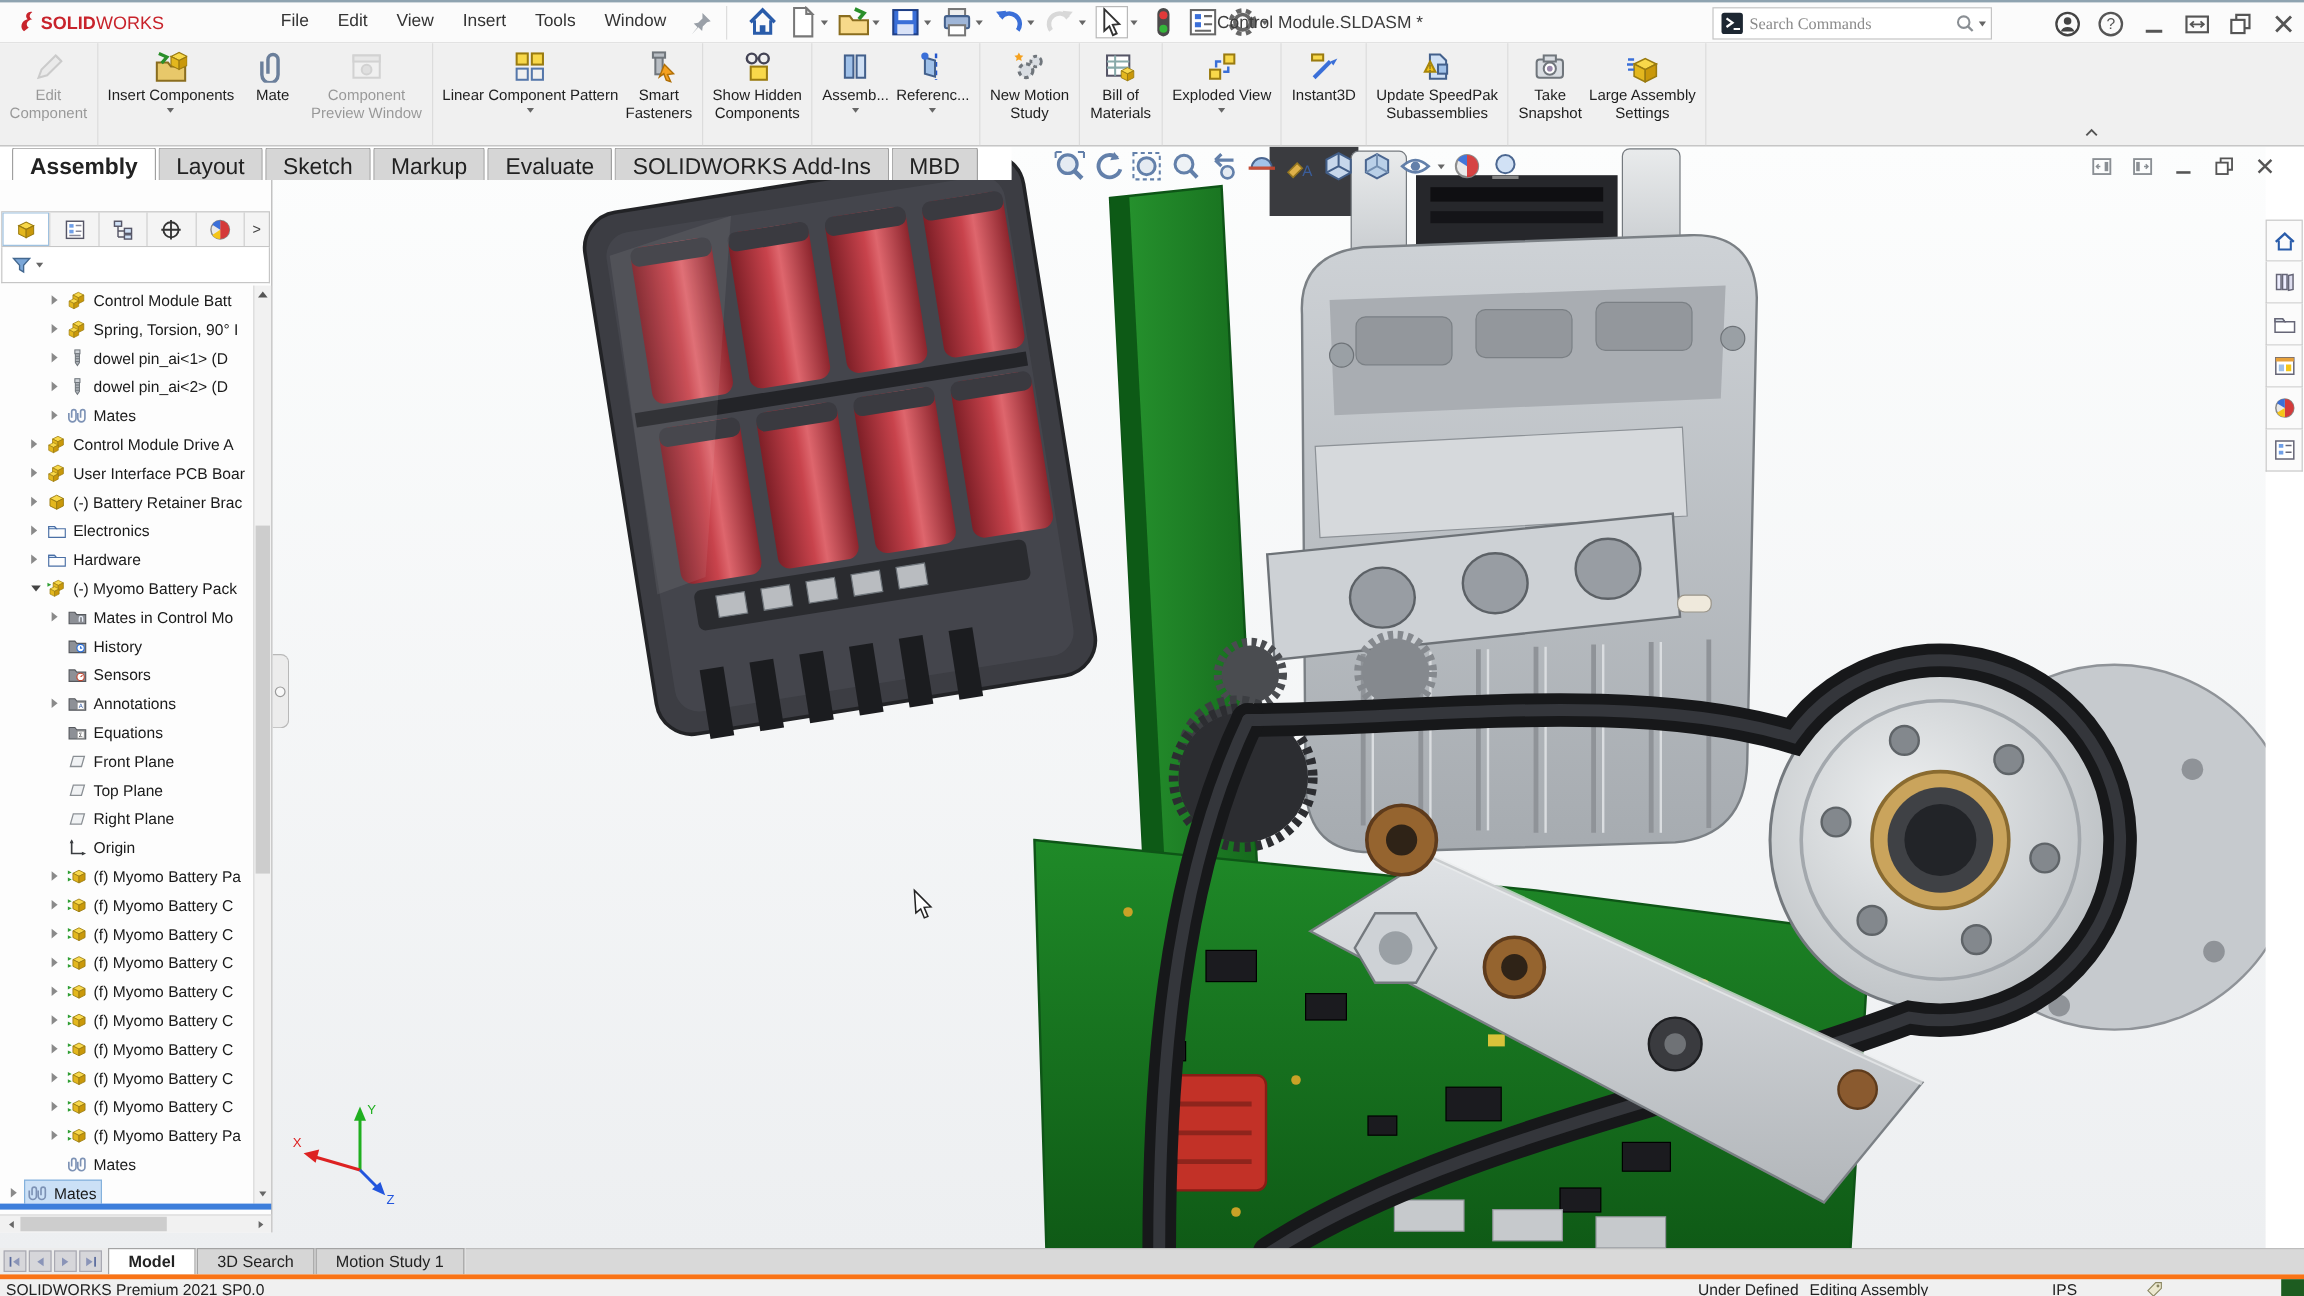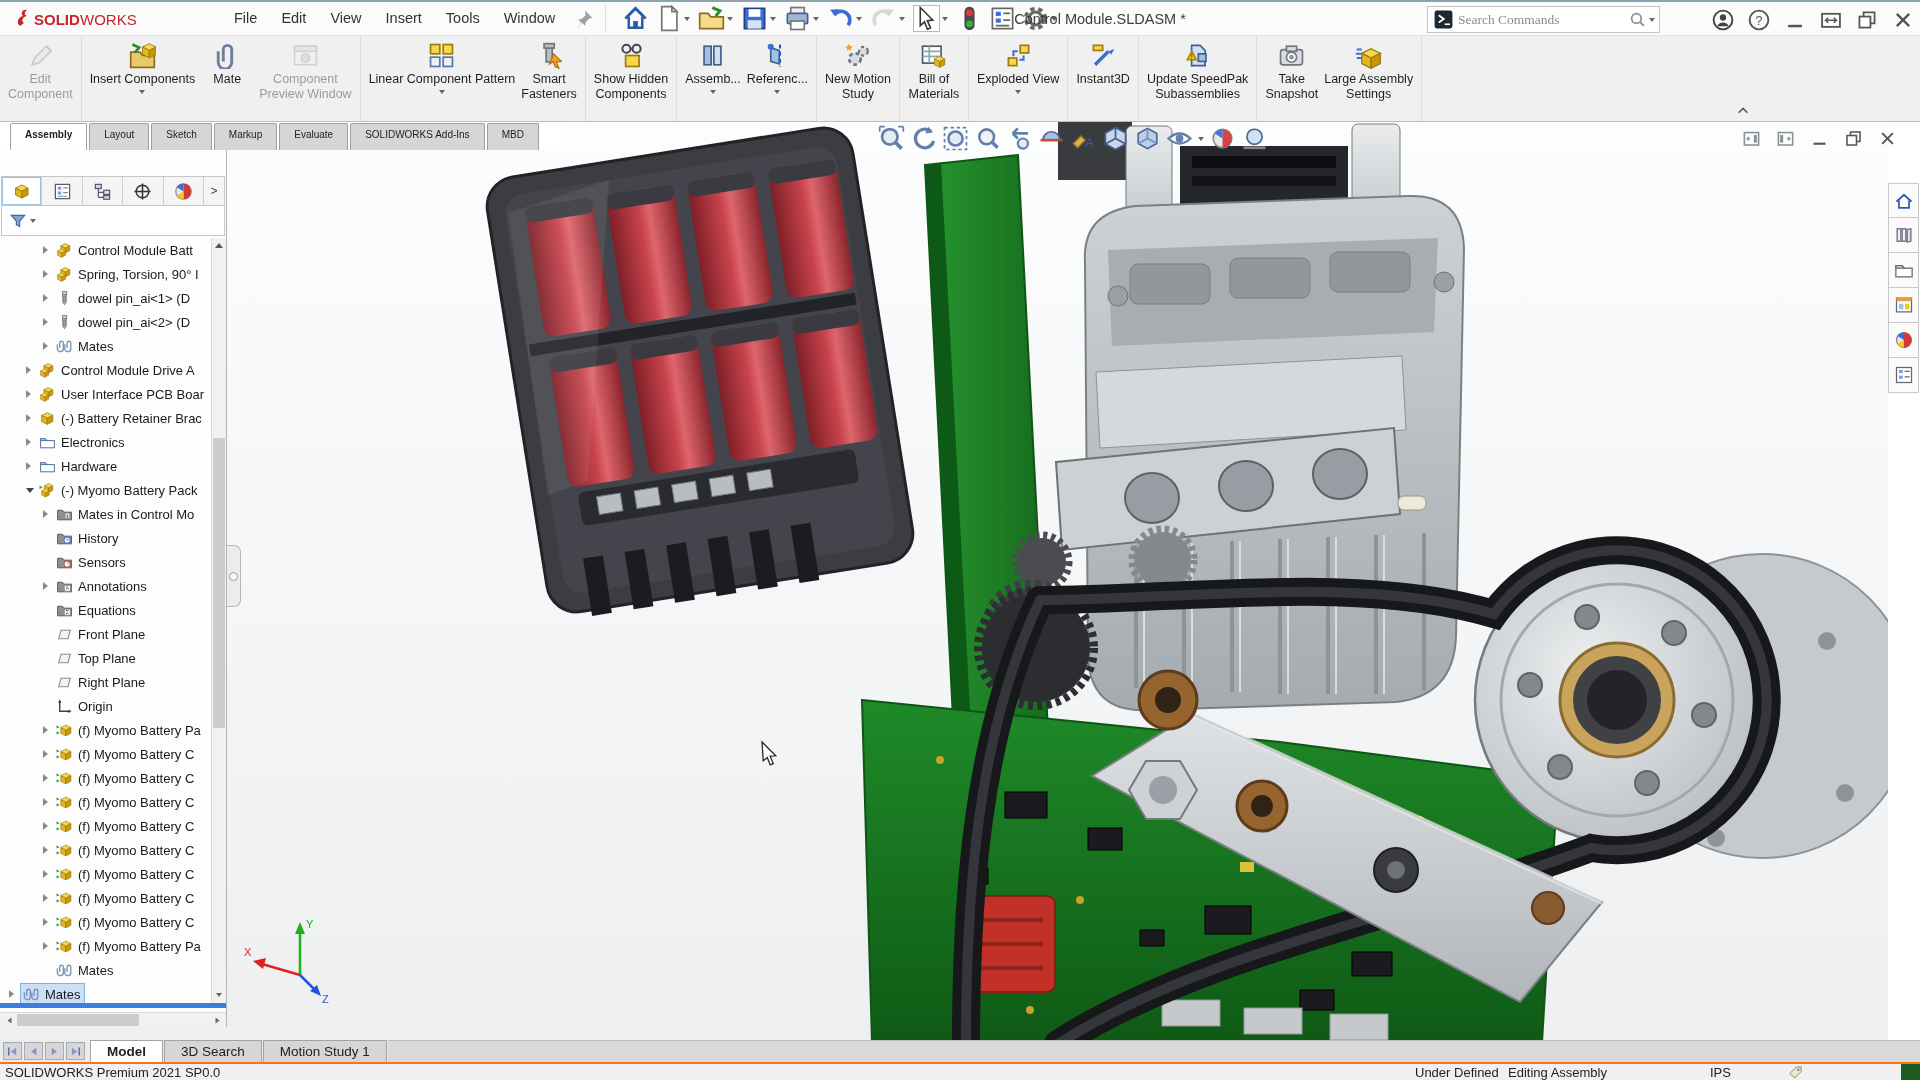--- a/index.html
+++ b/index.html
@@ -33,21 +33,21 @@
 .ribbon{position:absolute;left:0;top:36px;right:0;height:86px;background:#f0f0f0;border-bottom:1px solid #bcbcbc;display:flex;align-items:stretch;z-index:30}
 .rgroup{display:flex;align-items:flex-start;padding:0 5px;border-right:1px solid #dcdcdc}
 .rbtn{display:flex;flex-direction:column;align-items:center;padding-top:6px;margin:0 3px;min-width:52px}
 .ricon{width:27px;height:27px}
 .rlabel{font-size:12.5px;line-height:15px;color:#1e1e1e;text-align:center;white-space:pre-line;margin-top:3px}
 .rbtn.disabled{opacity:.42;filter:grayscale(.9)}
 .rcaret{height:10px;display:flex;align-items:flex-end}
 .ribbon-collapse{position:absolute;right:168px;bottom:4px;width:18px;height:14px}
 
 .cmdtabs{position:absolute;left:0;top:122px;height:28px;display:flex;align-items:flex-end;background:#fff;padding:0 26px 0 10px;z-index:12}
-.ctab{height:27px;padding:5px 14px 0;font-size:10px;color:#222;background:#d6d6d6;border:1px solid #a0a0a0;border-bottom:none;border-radius:2px 2px 0 0;margin-right:2px;white-space:nowrap}
+.ctab{height:27px;padding:5px 14px 0;font-size:19px;color:#222;background:#d6d6d6;border:1px solid #a0a0a0;border-bottom:none;border-radius:2px 2px 0 0;margin-right:2px;white-space:nowrap}
 .ctab.active{background:#fff;font-weight:bold}
 
 .viewport-svg{position:absolute;left:0;top:122px;width:1920px;height:918px;z-index:1}
 .headsup{position:absolute;left:878px;top:125px;display:flex;align-items:center;gap:5px;z-index:8}
 .hbtn{width:27px;height:27px;opacity:.95}
 .docwin{position:absolute;left:1742px;top:129px;display:flex;gap:15px;z-index:8}
 .dwbtn{width:19px;height:19px}
 
 .left-panel{position:absolute;left:0;top:150px;width:227px;height:877px;background:#fdfdfd;border-right:1px solid #b3b3b3;z-index:10;padding-top:26px}
 .panel-tabs{display:flex;height:30px;border:1px solid #c6c6c6;background:#f4f4f4;margin:0 1px}
@@ -81,21 +81,21 @@
 .tpbtn:first-child{border-top:1px solid #c9c9c9}
 .tpbtn .ico{width:20px;height:20px}
 
 .bottombar{position:absolute;left:0;right:0;top:1040px;height:22px;background:#e7e7e7;display:flex;align-items:flex-end;z-index:20}
 .bnav{display:flex;align-items:center;height:22px;padding:0 3px;background:#ececec}
 .bnavbtn{width:19px;height:18px;background:#d6d6da;border:1px solid #a9a9b2;display:flex;align-items:center;justify-content:center;margin-right:2px}
 .bnavbtn .ico{width:13px;height:13px}
 .btab{height:22px;padding:3px 16px 0;font-size:13.5px;background:#d6d6d6;border:1px solid #a3a3a3;border-bottom:none;margin-right:1px;white-space:nowrap}
 .btab.active{background:#fff;font-weight:bold}
 .bfill{flex:1;height:22px;background:#d9d9d9;border-top:1px solid #bdbdbd}
-.statusbar{position:absolute;left:0;right:0;top:1062px;height:18px;background:#f0f0f0;border-top:2px solid #f97316;font-size:13px;color:#222;z-index:30}
+.statusbar{position:absolute;left:0;right:0;top:1062px;height:18px;background:#f0f0f0;border-top:4px solid #f97316;font-size:13px;color:#222;z-index:30}
 .sb-left{position:absolute;left:5px;top:1px}
 .sb-item{position:absolute;top:1px;white-space:nowrap}
 .sb-ico{position:absolute;width:15px;height:15px;top:1px}
 .sb-corner{position:absolute;right:0;top:0;bottom:0;width:19px;background:#1d5c20}
 </style>
 </head>
 <body>
 
 <div class="menubar">
   <span class="logo">

